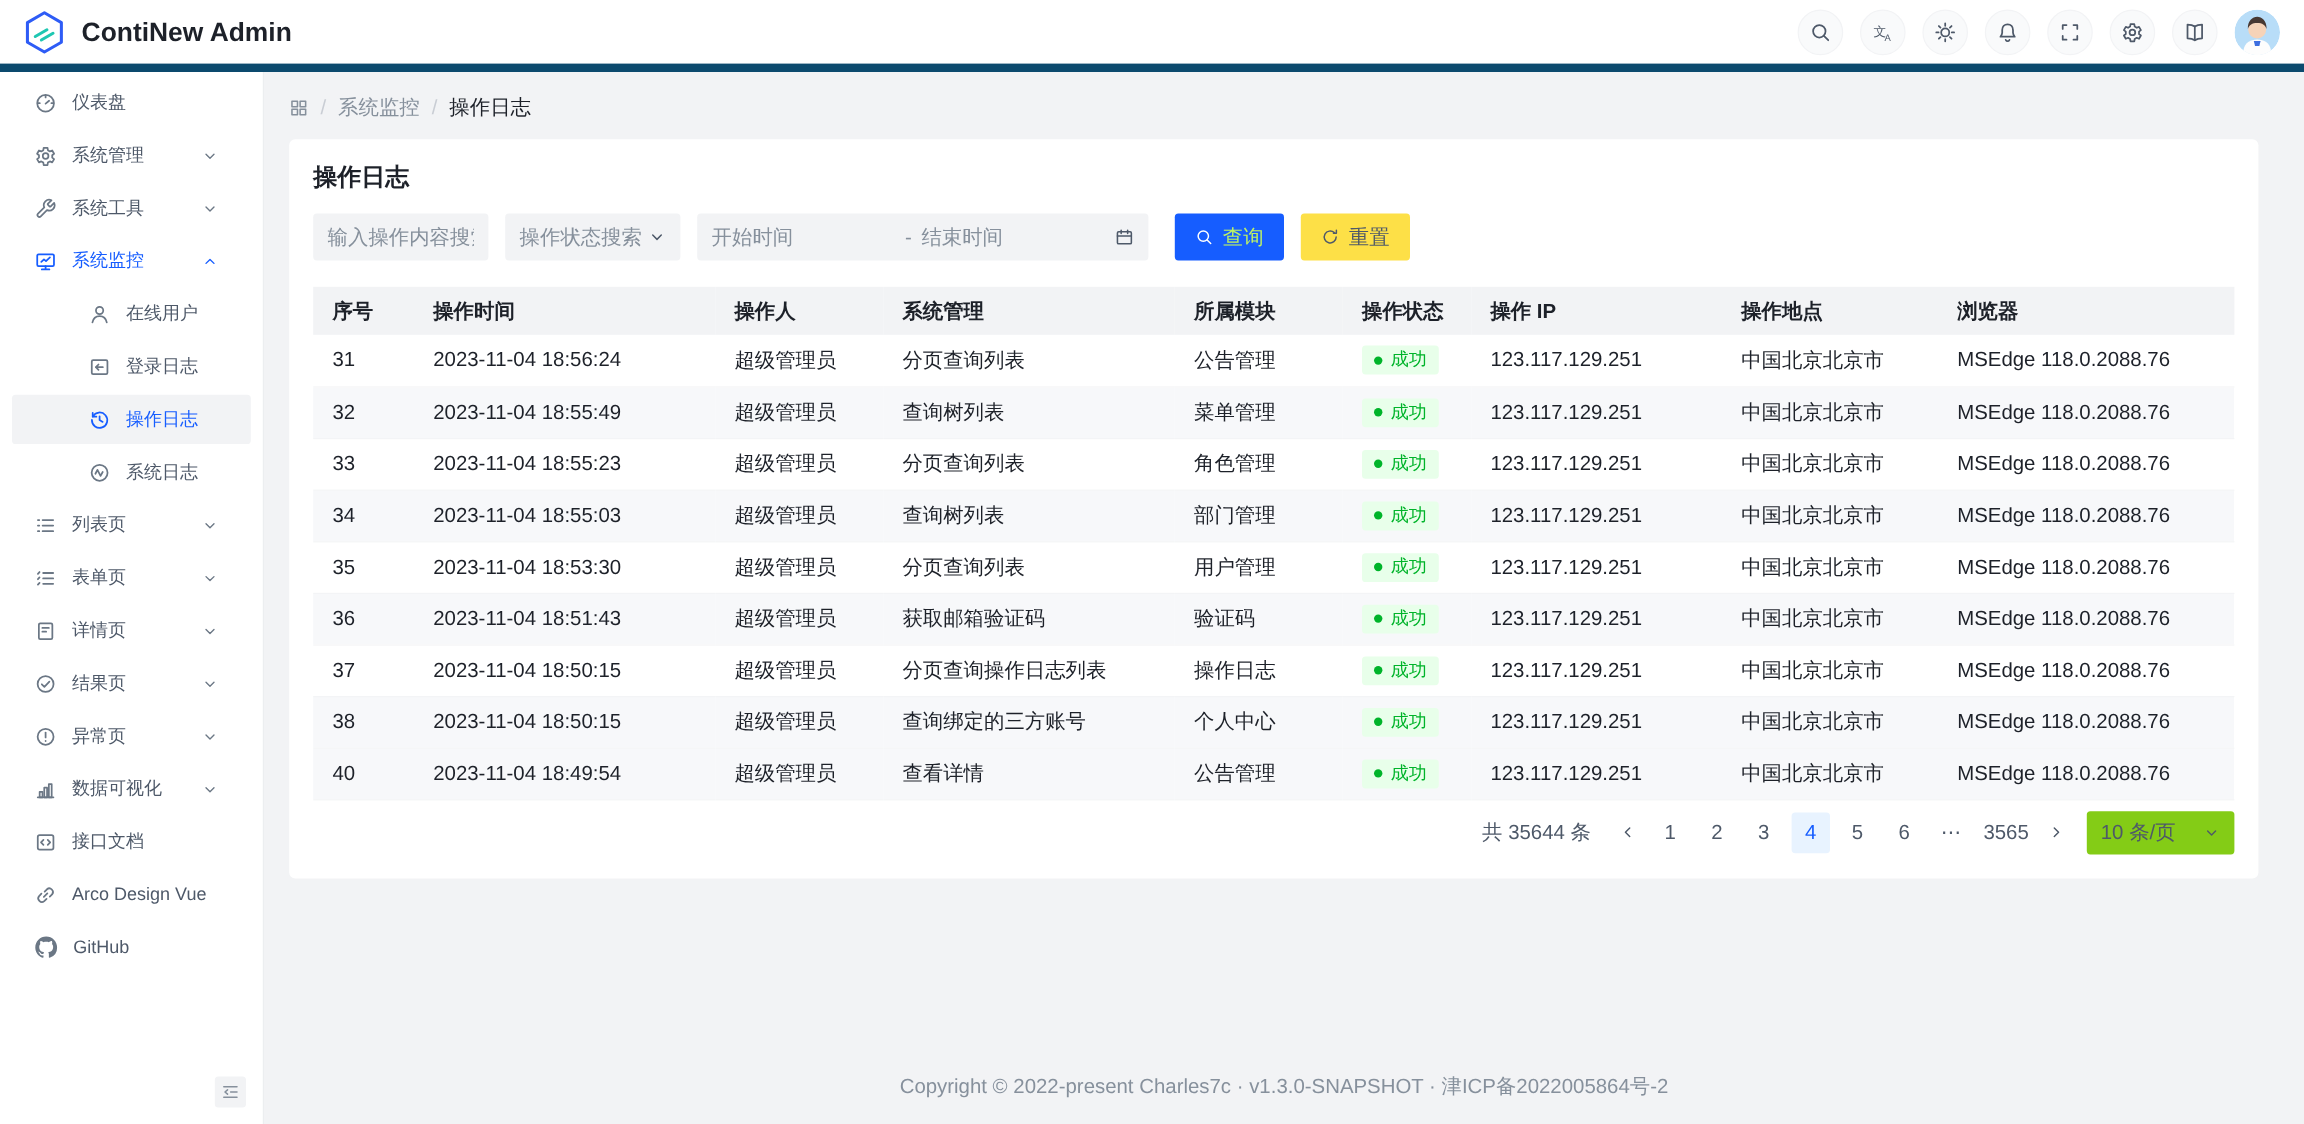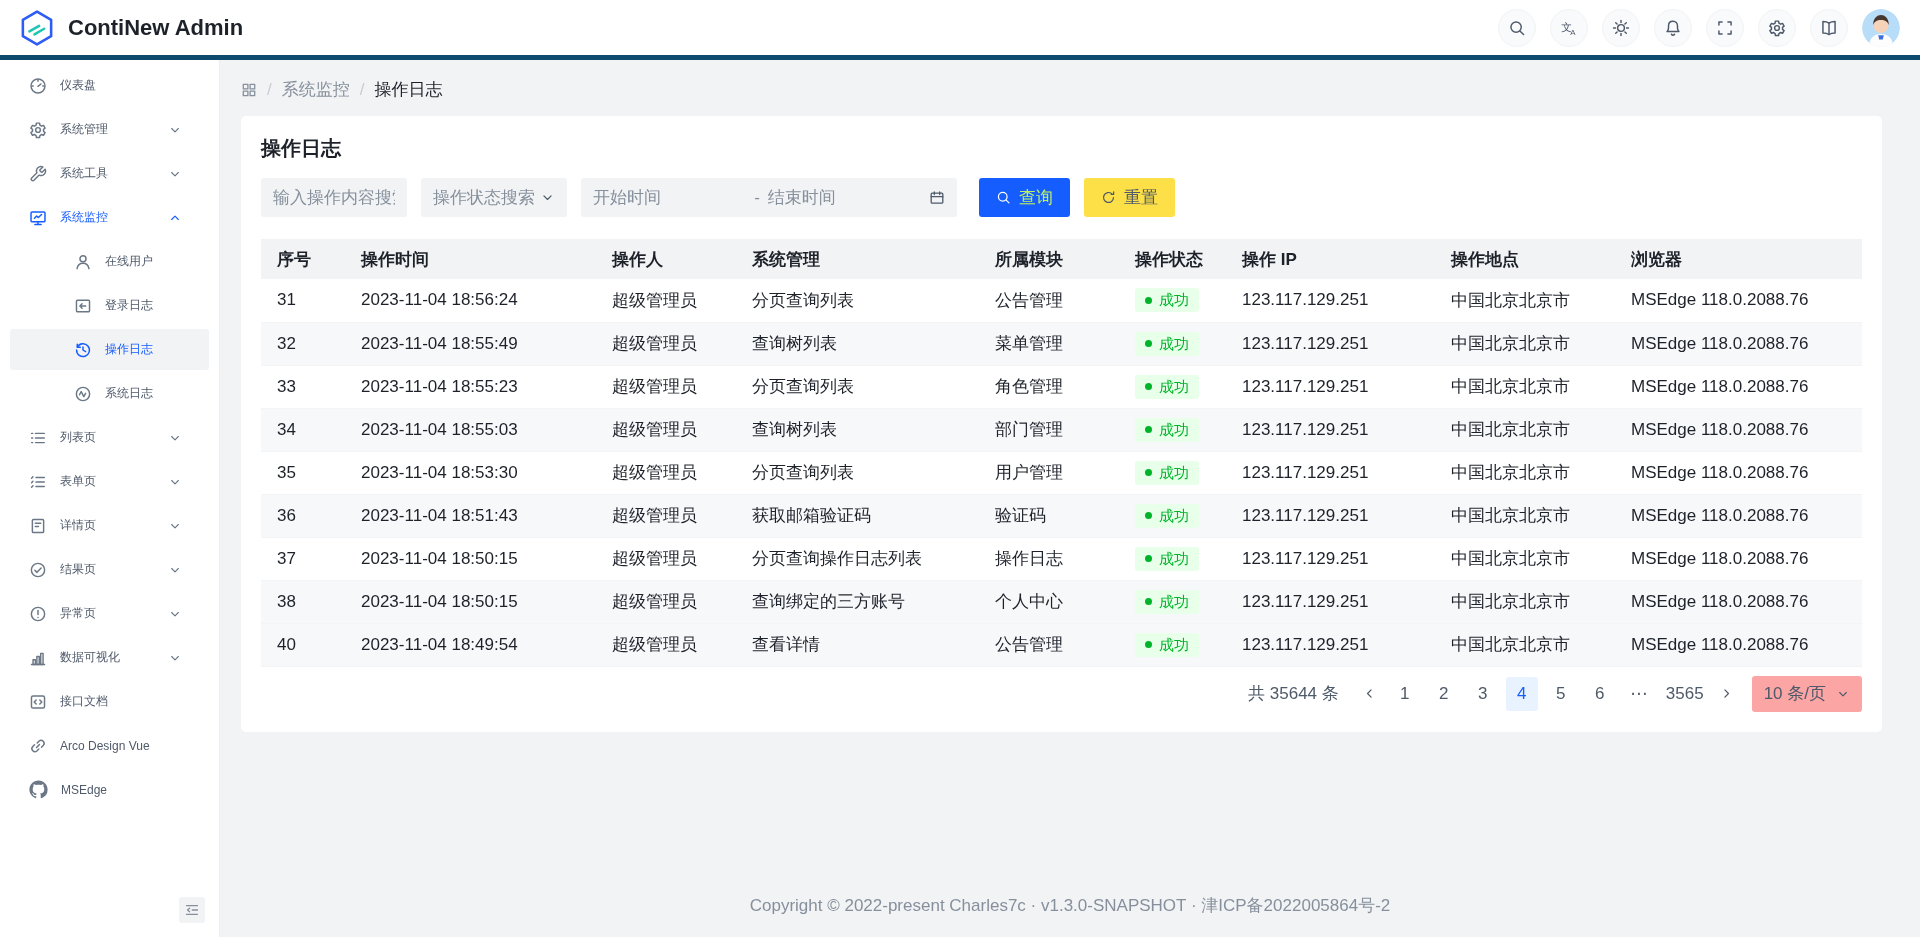--- a/index.html
+++ b/index.html
@@ -2,32 +2,32 @@
 <html><head>
 <meta charset="utf-8">
 <style>
 *{box-sizing:border-box;margin:0;padding:0}
 html,body{width:1920px;height:937px;overflow:hidden}
 body{font-family:"Liberation Sans","DejaVu Sans",sans-serif;background:#f2f3f5;color:#1d2129}
 .icon{display:inline-flex;align-items:center;justify-content:center;line-height:0}
 .icon svg{display:block}
 
 
-.app-header{position:fixed;top:0;left:0;width:1920px;height:60px;background:#fff;border-bottom:5px solid #0c4a6e;display:flex;align-items:center;justify-content:space-between;z-index:10}
+.app-header{position:fixed;top:0;left:0;width:1920px;height:60px;background:#fff;border-bottom:7px solid #0c4a6e;display:flex;align-items:center;justify-content:space-between;z-index:10}
 .logo{display:flex;align-items:center;gap:12px;padding-left:18px;cursor:pointer}
 .logo-title{font-size:22px;font-weight:600;color:#1d2129;white-space:nowrap}
 .header-right{display:flex;align-items:center;gap:14px;padding-right:20px}
 .header-actions{display:flex;align-items:center;gap:14px}
 .icon-btn{width:38px;height:38px;border-radius:50%;background:#f9fafb;border:1px solid #f2f3f5;color:#4e5969;display:flex;align-items:center;justify-content:center;cursor:pointer}
 .avatar-btn{width:38px;height:38px;border-radius:50%;overflow:hidden;border:none;padding:0;background:none;cursor:pointer;line-height:0}
 
 
 .layout{display:flex;padding-top:60px;height:937px}
 .sidebar{width:220px;flex:none;background:#fff;border-right:1px solid #eceef0;position:relative;padding-top:5px}
-.menu-item{height:41px;margin:0 10px 3px;display:flex;align-items:center;padding:0 10px 0 19px;border-radius:3px;color:#4e5969;font-size:12px;cursor:pointer;position:relative;white-space:nowrap}
+.menu-item{height:41px;margin:0 10px 3px;display:flex;align-items:center;padding:0 10px 0 19px;border-radius:3px;color:#4e5969;font-size:15px;cursor:pointer;position:relative;white-space:nowrap}
 .menu-item .icon{color:#6b7785;margin-right:13px}
 .menu-item.sub{padding-left:64px}
 .menu-item.active,.menu-item.active .icon,.menu-item.active .mi-chevron{color:#165dff}
 .menu-item.selected{background:#f2f3f5;color:#165dff}
 .menu-item.selected .icon{color:#165dff}
 .mi-chevron{position:absolute;right:14px;color:#86909c}
 .mi-chevron svg{width:14px;height:14px}
 .collapse-btn{position:absolute;right:14px;bottom:14px;width:26px;height:26px;border:none;background:#f2f3f5;border-radius:3px;color:#86909c;display:flex;align-items:center;justify-content:center;cursor:pointer}
 .collapse-btn svg{width:16px;height:16px}
 
@@ -69,21 +69,21 @@
 .badge{display:inline-flex;align-items:center;gap:7px;background:#e8ffea;border-radius:3px;padding:3px 10px;font-size:15px;color:#00b42a;line-height:18px}
 .badge .dot{width:7px;height:7px;border-radius:50%;background:#00b42a;display:inline-block}
 
 
 .pagination{display:flex;align-items:center;justify-content:flex-end;gap:7px;margin-top:9px;font-size:17px;color:#4e5969}
 .pg-total{margin-right:12px;color:#4e5969}
 .pg-btn{width:24px;height:34px;display:flex;align-items:center;justify-content:center;background:none;border:none;color:#4e5969;cursor:pointer}
 .pg-btn svg{width:15px;height:15px}
 .pg-item{min-width:32px;height:34px;display:flex;align-items:center;justify-content:center;border-radius:3px;cursor:pointer;padding:0 4px}
 .pg-item.active{background:#e8f3ff;color:#165dff}
-.pg-size{height:36px;background:#fca5a5;border-radius:3px;display:flex;align-items:center;gap:10px;padding:0 12px;margin-left:6px;color:#4e5969;cursor:pointer}
+.pg-size{height:36px;background:#84cc16;border-radius:3px;display:flex;align-items:center;gap:23px;padding:0 12px;margin-left:6px;color:#4e5969;cursor:pointer}
 .pg-size svg{width:14px;height:14px}
 
 
 .footer{margin-top:auto;text-align:center;padding-bottom:20px;font-size:17px;color:#86909c}
 </style>
 </head>
 <body>
 
 <header class="app-header">
   <div class="logo">
@@ -363,21 +363,21 @@
             </svg>
           </span>
           <span class="mi-label">Arco Design Vue</span>
         </div>
         <div class="menu-item">
           <span class="icon">
             <svg width="19" height="19" viewBox="0 0 24 24" fill="currentColor">
               <path d="M12 .5C5.65.5.5 5.65.5 12c0 5.08 3.29 9.39 7.86 10.91.58.1.79-.25.79-.55 0-.27-.01-1-.02-1.96-3.2.7-3.88-1.54-3.88-1.54-.52-1.33-1.28-1.68-1.28-1.68-1.04-.71.08-.7.08-.7 1.15.08 1.76 1.18 1.76 1.18 1.03 1.76 2.69 1.25 3.34.96.1-.75.4-1.25.73-1.54-2.55-.29-5.23-1.28-5.23-5.68 0-1.26.45-2.28 1.18-3.09-.12-.29-.51-1.46.11-3.04 0 0 .96-.31 3.16 1.18.92-.26 1.9-.38 2.88-.39.98.01 1.96.13 2.88.39 2.19-1.49 3.15-1.18 3.15-1.18.63 1.58.23 2.75.12 3.04.74.81 1.18 1.83 1.18 3.09 0 4.41-2.69 5.38-5.25 5.67.41.36.78 1.06.78 2.14 0 1.54-.01 2.79-.01 3.17 0 .31.21.67.8.55A11.52 11.52 0 0 0 23.5 12C23.5 5.65 18.35.5 12 .5z"></path>
             </svg>
           </span>
-          <span class="mi-label">MSEdge</span>
+          <span class="mi-label">GitHub</span>
         </div>
       </nav>
     <button class="collapse-btn">
         <span class="icon">
           <svg width="18" height="18" viewBox="0 0 16 16" fill="none" stroke="currentColor" stroke-width="1.3" stroke-linecap="round" stroke-linejoin="round">
             <path d="M2.5 3.7h11M8.2 8h5.3M2.5 12.3h11M5.6 6.2L3.5 8l2.1 1.8"></path>
           </svg>
         </span>
       </button>
   </aside>

